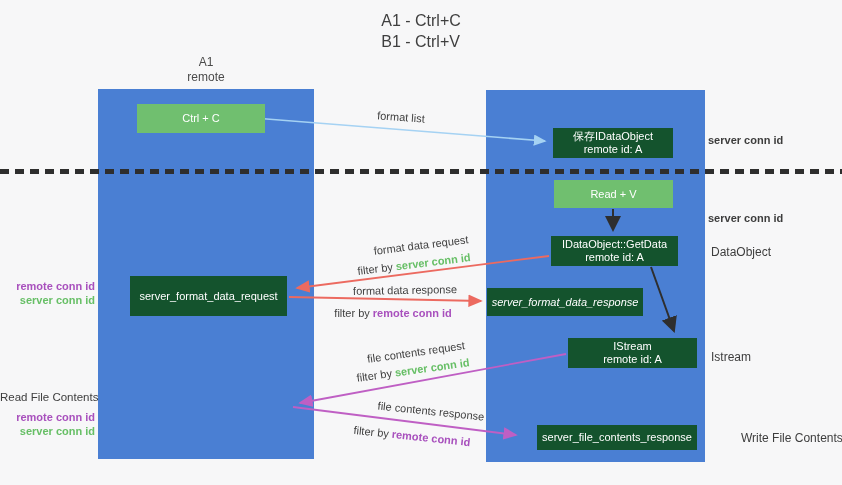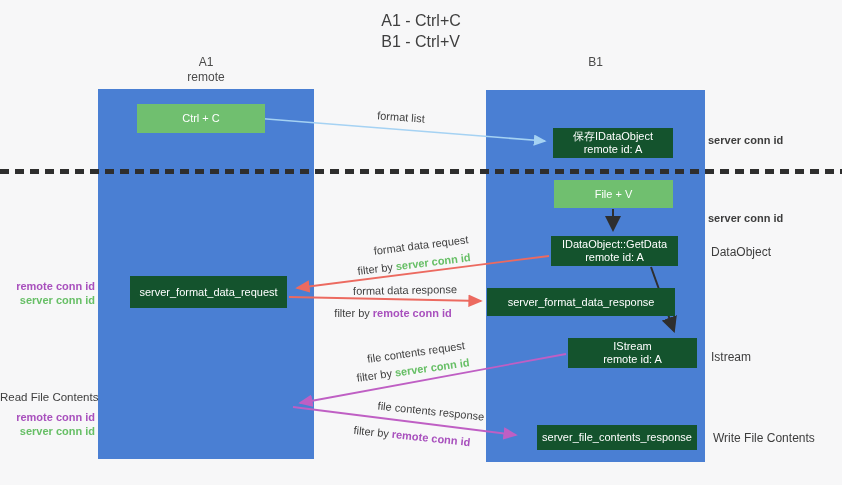--- a/index.html
+++ b/index.html
@@ -46,21 +46,20 @@
       <div>A1 - Ctrl+C</div>
       <div>B1 - Ctrl+V</div>
     </div>
   </div>
 
   <div class="col-header left">
     <div>A1</div>
     <div>remote</div>
   </div>
   <div class="col-header right">
-    <div>B1</div>
   </div>
 
   <div class="column left"></div>
   <div class="column right"></div>
 
   <div class="divider"></div>
 
   <svg class="arrows" width="842" height="485">
     <defs>
       <marker id="ah-blue" markerWidth="9" markerHeight="7" refX="7" refY="3.5" orient="auto">
@@ -86,30 +85,30 @@
   </svg>
 
   <div class="node green" style="left:137px;top:104px;width:128px;height:29px;">
     <div>Ctrl + C</div>
   </div>
   <div class="node orange" style="left:553px;top:128px;width:120px;height:30px;">
     <div>保存IDataObject</div>
     <div>remote id: A</div>
   </div>
   <div class="node green" style="left:554px;top:180px;width:119px;height:28px;">
-    <div>File + V</div>
+    <div>Read + V</div>
   </div>
   <div class="node orange" style="left:551px;top:236px;width:127px;height:30px;justify-content:center;">
     <div>IDataObject::GetData</div>
     <div>remote id: A</div>
   </div>
-  <div class="node orange" style="left:130px;top:276px;width:157px;height:32px;">
+  <div class="node orange" style="left:130px;top:276px;width:157px;height:40px;">
     <div>server_format_data_request</div>
   </div>
-  <div class="node orange" style="left:487px;top:288px;width:188px;height:28px;">
+  <div class="node orange" style="left:487px;top:288px;width:156px;height:28px;font-style:italic;">
     <div>server_format_data_response</div>
   </div>
   <div class="node orange" style="left:568px;top:338px;width:129px;height:30px;">
     <div>IStream</div>
     <div>remote id: A</div>
   </div>
   <div class="node orange" style="left:537px;top:425px;width:160px;height:25px;">
     <div>server_file_contents_response</div>
   </div>
 
@@ -132,21 +131,21 @@
 
   <div class="alabel" style="left:431px;top:411px;transform:translate(-50%,-50%) rotate(6deg);">file contents response</div>
   <div class="alabel" style="left:412px;top:436px;transform:translate(-50%,-50%) rotate(6deg);">
     <span>filter by </span><span class="purple-t">remote conn id</span>
   </div>
 
   <div class="side small green-t" style="left:708px;top:133px;">server conn id</div>
   <div class="side small green-t" style="left:708px;top:211px;">server conn id</div>
   <div class="side" style="left:711px;top:245px;">DataObject</div>
   <div class="side" style="left:711px;top:350px;">Istream</div>
-  <div class="side" style="left:713px;top:431px;text-align:center;">Write File Contents</div>
+  <div class="side" style="left:741px;top:431px;text-align:center;">Write File Contents</div>
 
   <div class="side small left-block" style="top:279px;">
     <div class="purple-t">remote conn id</div>
     <div class="green-t">server conn id</div>
   </div>
   <div class="side left-block" style="top:391px;font-size:11.5px;">Read File Contents</div>
   <div class="side small left-block" style="top:410px;">
     <div class="purple-t">remote conn id</div>
     <div class="green-t">server conn id</div>
   </div>

